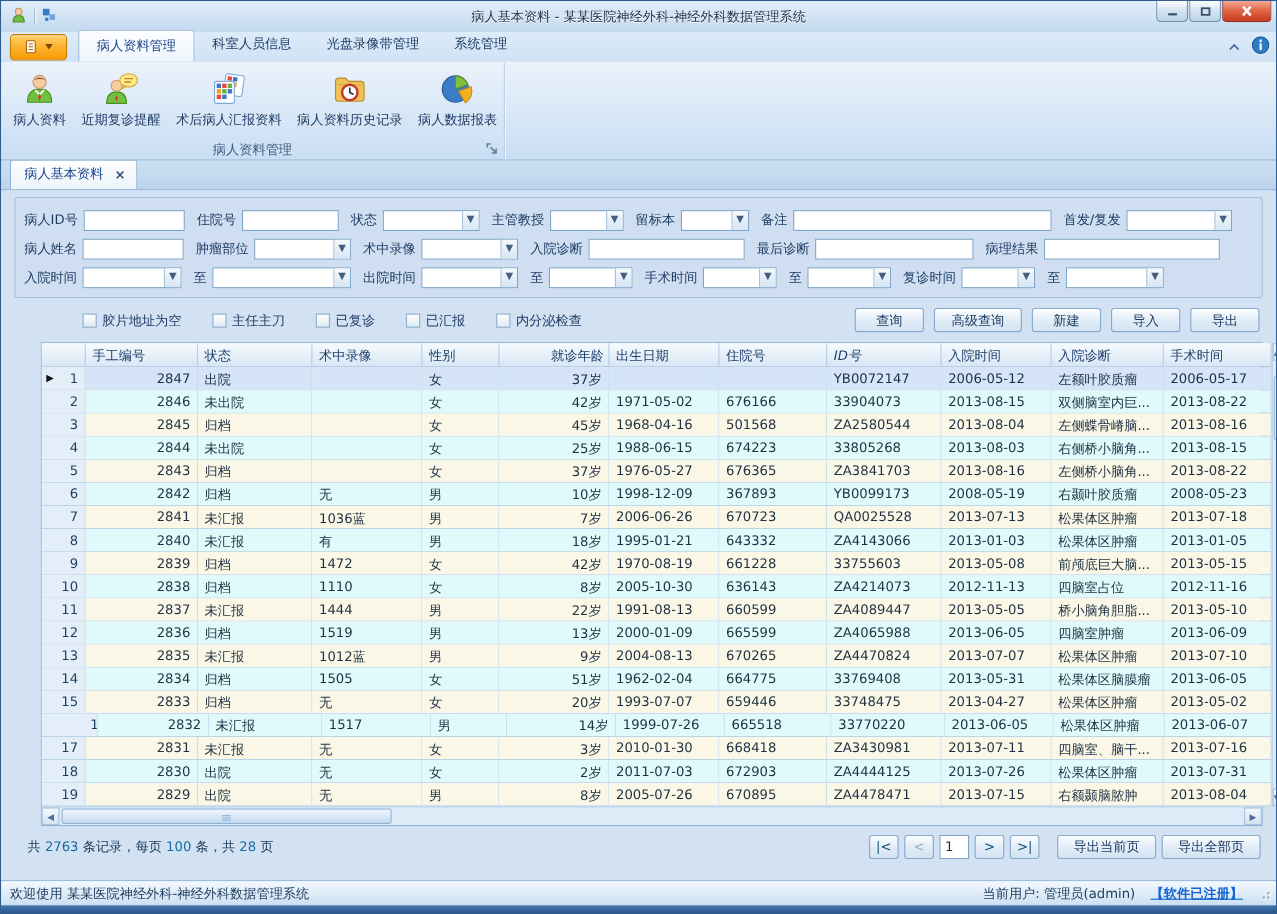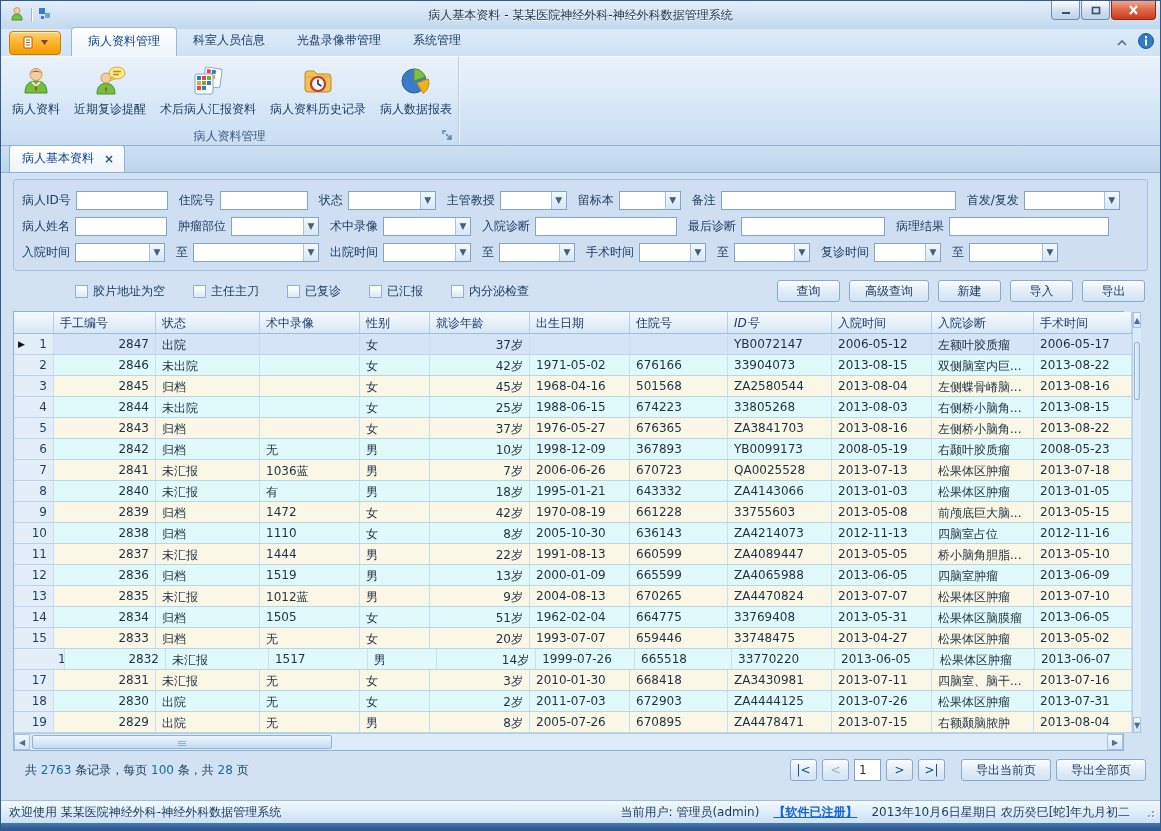--- a/index.html
+++ b/index.html
@@ -64,21 +64,21 @@
   .filter-row { margin-top:5px; display:flex; align-items:center; height:30px; }
   .chks { display:flex; align-items:center; margin-left:62px; }
   .chk { display:flex; align-items:center; margin-right:28px; }
   .chk .box { width:13px; height:13px; border:1px solid #8fb0cf; background:linear-gradient(#fff,#dde9f3); margin-right:5px; }
   .abtns { margin-left:auto; display:flex; gap:9px; padding-right:3px; }
   .abtn { min-width:63px; height:22px; padding:0 14px; border:1px solid #87a9cb; border-radius:3px; color:#1e3c64;
     background:linear-gradient(#fdfeff,#e4eef8 45%,#d2e3f2); font:inherit; box-shadow:inset 0 1px 0 #fff; }
   .abtn.wide { min-width:80px; }
 
   
-  .grid-wrap { margin-top:5px; border:1px solid #8fb3d6; background:#fff; width:1111px; }
+  .grid-wrap { margin-top:5px; border:1px solid #8fb3d6; background:#fff; width:1111px;margin-left:24px; }
   .grid-top { display:flex; }
   .grid-main { width:1118px; }
   .grid-header { display:flex; height:22px; background:linear-gradient(#f6fafd,#d8e7f5); border-bottom:1px solid #9fbedc; }
   .hcell { border-right:1px solid #b6cde4; padding:3px 4px 0 6px; color:#1d3e6b; overflow:hidden; white-space:nowrap; }
   .trow { display:flex; height:21px; border-bottom:1px solid #bcd4e8; }
   .trow.cyan  .cell { background:#e0fafb; }
   .trow.cream .cell { background:#fbf7e6; }
   .trow.sel   .cell { background:#d6e4f7; }
   .cell { border-right:1px solid #c9deef; padding:3px 6px 0 6px; color:#1d2f42; overflow:hidden; white-space:nowrap; }
   .cell.ind { background:#e4eef8 !important; color:#1b3d5f; display:flex; justify-content:space-between; padding:3px 6px 0 4px; }
@@ -400,21 +400,21 @@
 
     <div class="grid-wrap">
       <div class="grid-top">
         <div class="grid-main">
           <div class="grid-header" id="grid-header">
               <div class="hcell" style="width: 40px;"></div>
               <div class="hcell" style="width: 102px;">手工编号</div>
               <div class="hcell" style="width: 104px;">状态</div>
               <div class="hcell" style="width: 100px;">术中录像</div>
               <div class="hcell" style="width: 70px;">性别</div>
-              <div class="hcell" style="width: 100px;">就诊年龄</div>
+              <div class="hcell" style="width: 100px; text-align: right;">就诊年龄</div>
               <div class="hcell" style="width: 100px;">出生日期</div>
               <div class="hcell" style="width: 98px;">住院号</div>
               <div class="hcell" style="width: 104px; font-style: italic;">ID号</div>
               <div class="hcell" style="width: 100px;">入院时间</div>
               <div class="hcell" style="width: 102px;">入院诊断</div>
               <div class="hcell" style="width: 98px;">手术时间</div>
             </div>
           <div class="grid-body" id="grid-body">
               <div class="trow sel">
                 <div class="cell ind" style="width: 40px;">
@@ -775,21 +775,20 @@
           <button class="abtn wide">导出全部页</button>
         </div>
     </div>
   </div>
 
   <div class="statusbar">
     <span>欢迎使用 某某医院神经外科-神经外科数据管理系统</span>
     <div class="sb-right">
       <span>当前用户: 管理员(admin)</span>
       <span class="reg-link">【软件已注册】</span>
-      <span>2013年10月6日星期日 农历癸巳[蛇]年九月初二</span>
       <span class="grip">
         <i style="right:0;bottom:0;"></i>
           <i style="right:4px;bottom:0;"></i>
           <i style="right:0;bottom:4px;"></i>
       </span>
     </div>
   </div>
   <div class="bottom-edge"></div>
 </div>
 

